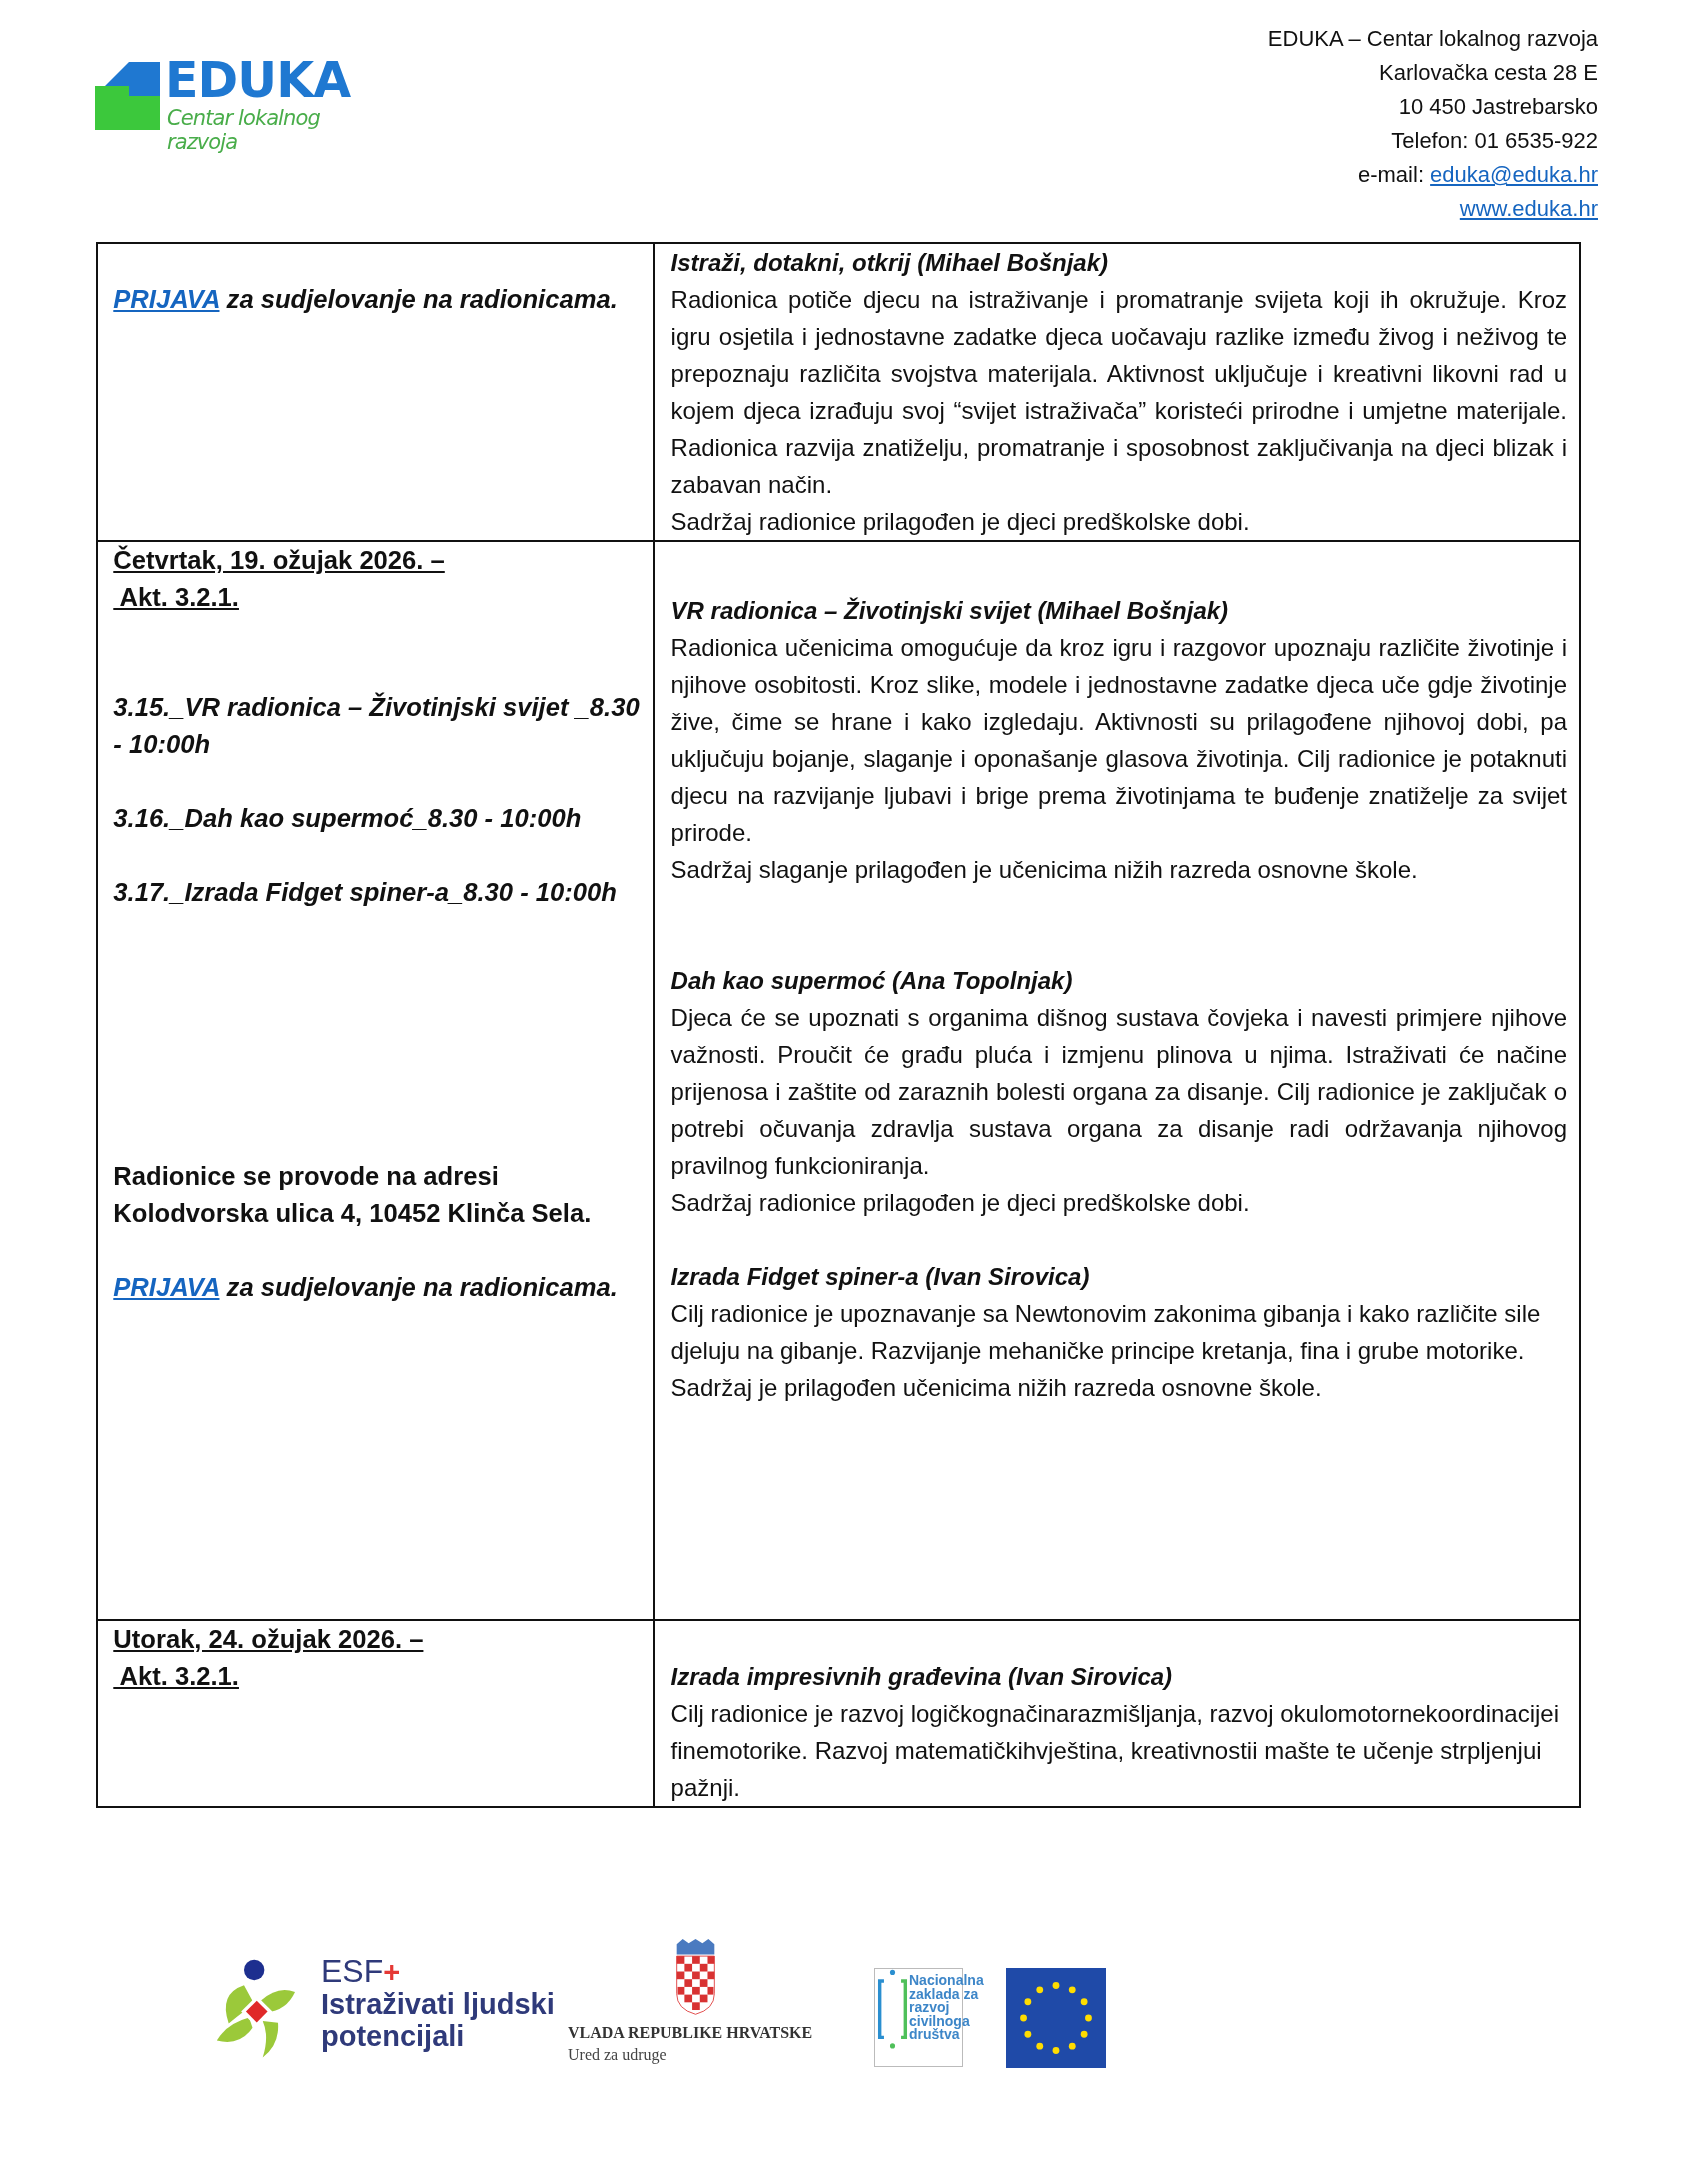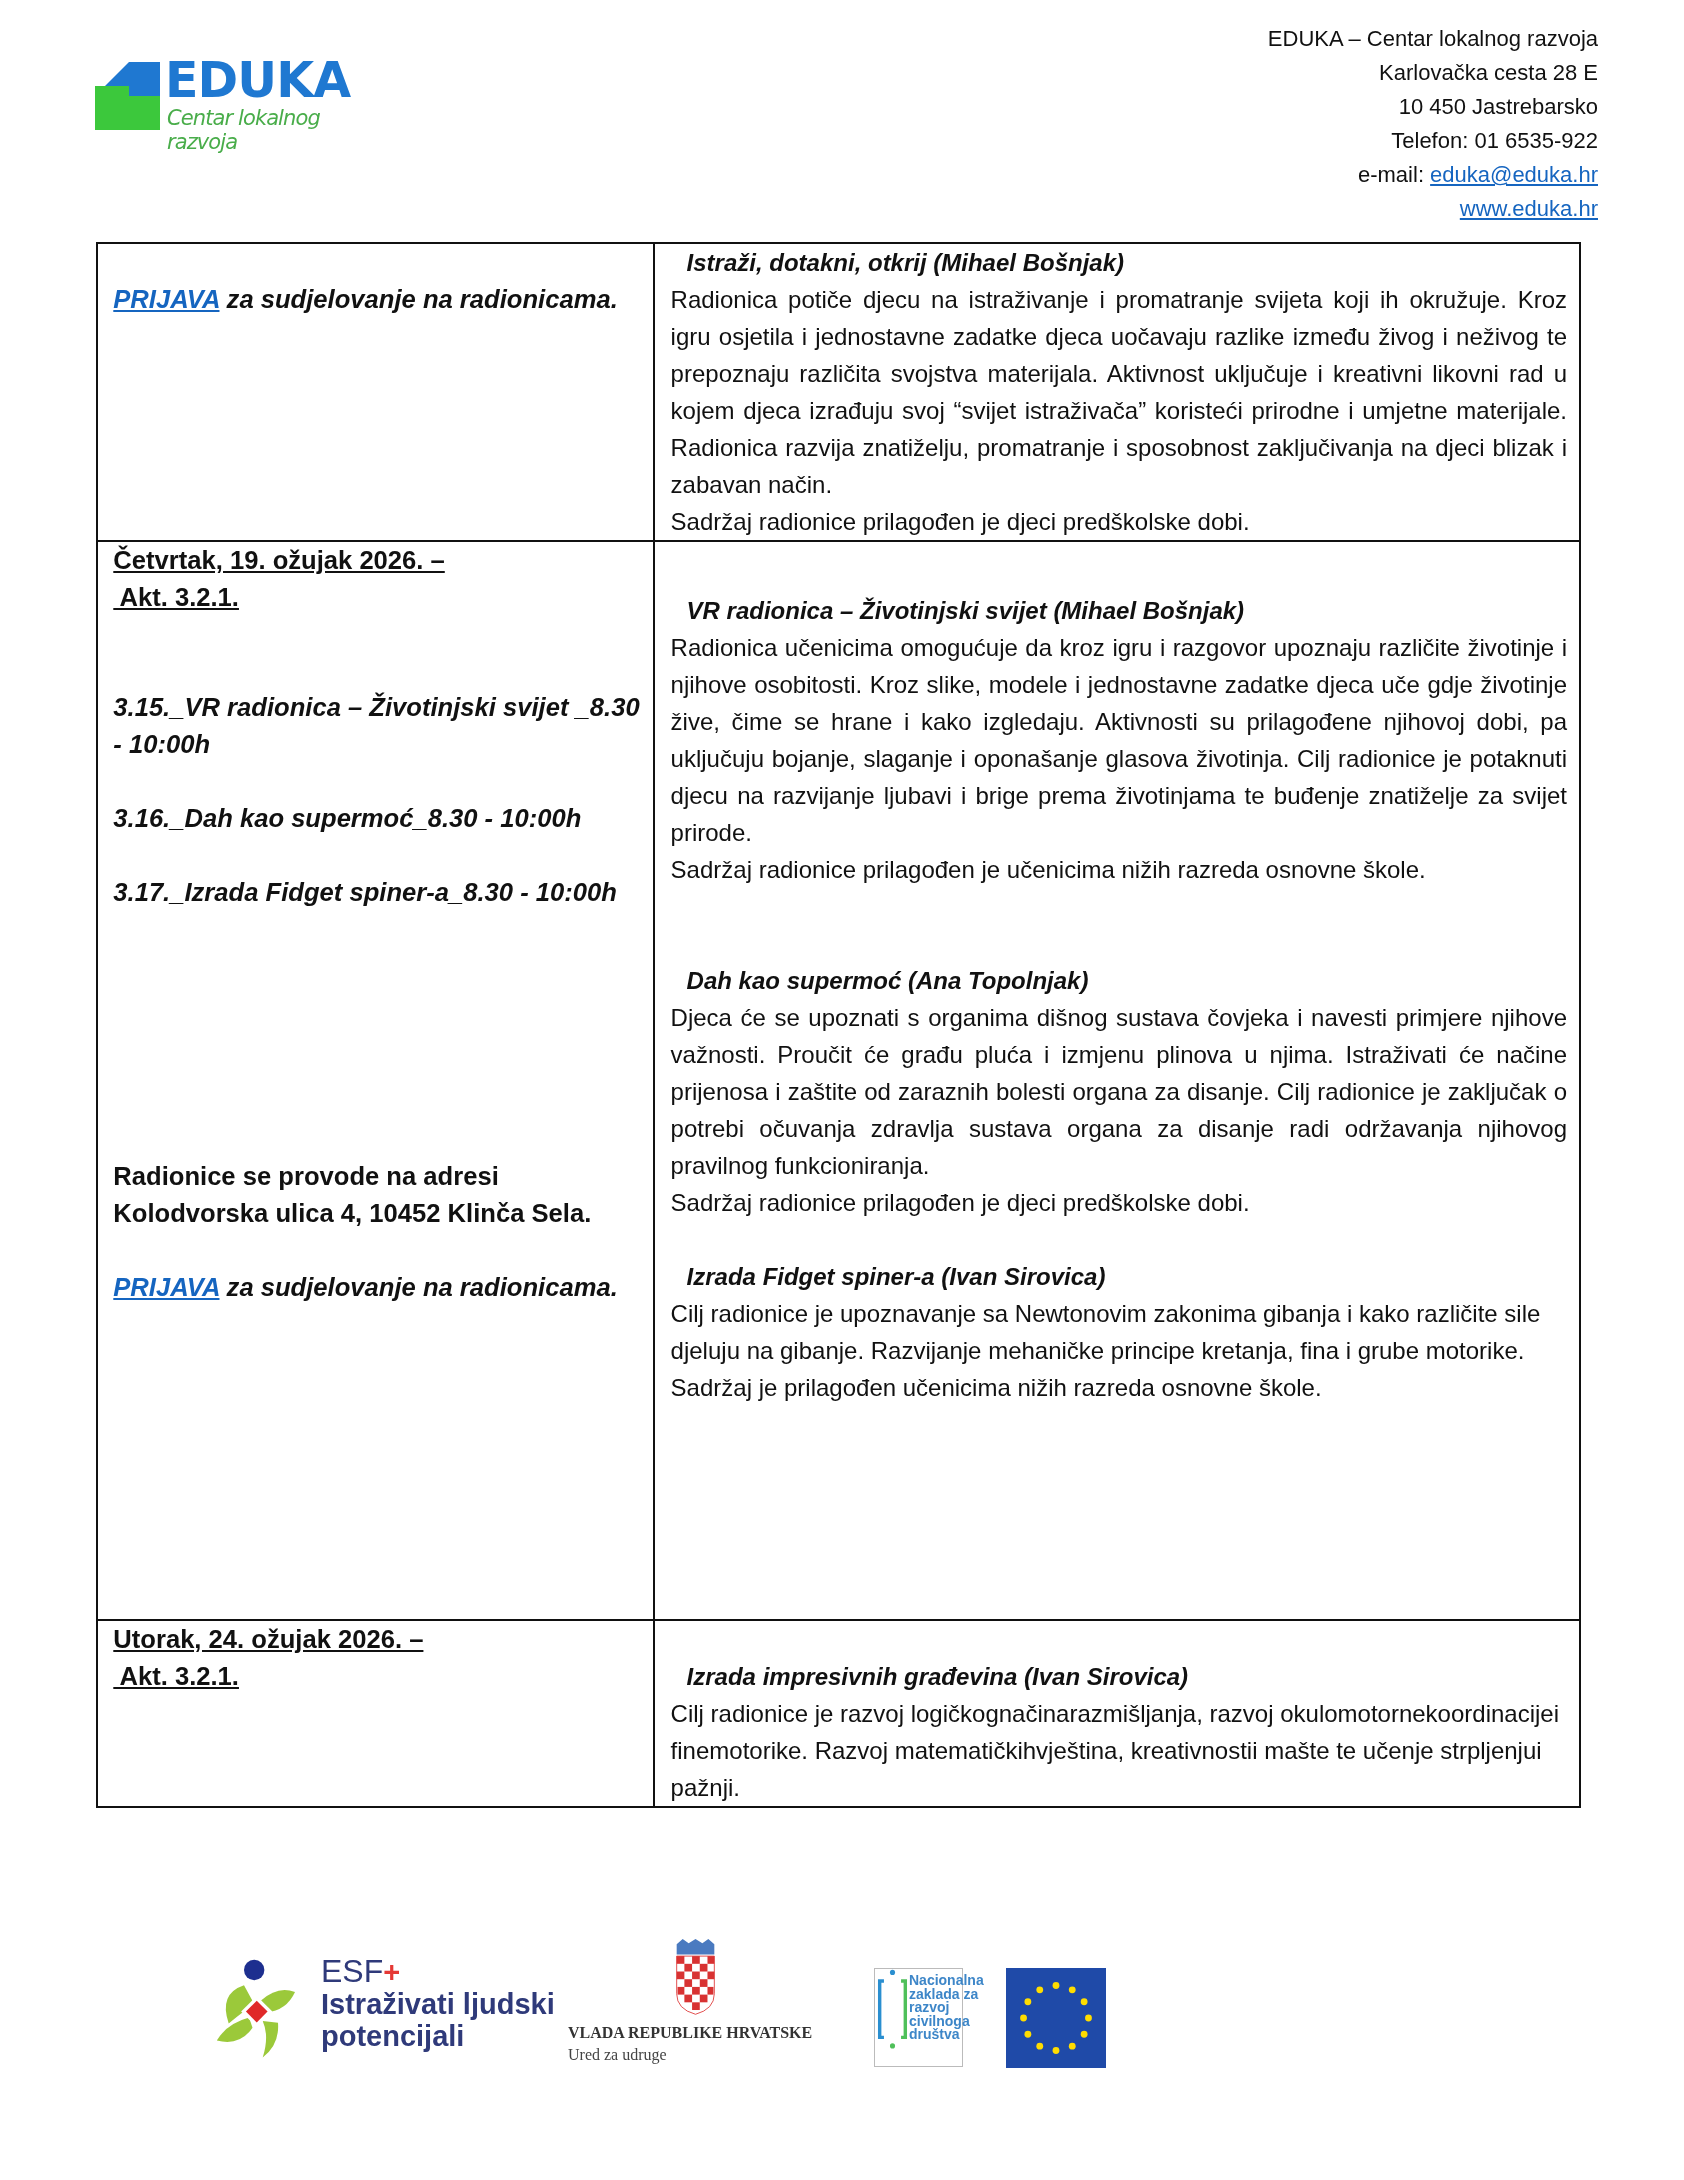--- a/index.html
+++ b/index.html
@@ -32,21 +32,21 @@
   .row1 td { height: 295px; }
   .row2 td { height: 1077px; }
   .row3 td { height: 184px; }
 
   .lcell { font-weight: bold; font-size: 25.6px; line-height: 37px; }
   .lcell .ital { font-style: italic; }
   .lcell a { color: #1565c0; text-decoration: underline; font-style: italic; }
   .lcell .u { text-decoration: underline; }
 
   .rcell { font-size: 24px; line-height: 37px; text-align: justify; }
-  .rcell .title { font-weight: bold; font-style: italic; display: block; text-align: left; margin-left: 16px; }
+  .rcell .title { font-weight: bold; font-style: italic; display: block; text-align: left; }
   .rcell .para { display: block; }
   .rcell .note { display: block; text-align: left; }
   .block { display: block; }
 
   
   .footer { position: absolute; left: 16px; top: 1934px; width: 1493px; height: 153px; }
   .esf { position: absolute; left: 194px; top: 8.5px; width: 392px; height: 128px; }
   .esf .txt { position: absolute; left: 111px; top: 12px; color: #2f3a7a; font-weight: bold;
     font-size: 29px; line-height: 32px; }
   .esf .txt .plus { color: #e53935; }
@@ -116,21 +116,21 @@
         <div style="height:247px"></div>
         <span class="block">Radionice se provode na adresi Kolodvorska ulica 4, 10452 Klinča Sela.</span>
         <div style="height:37px"></div>
         <span class="block ital"><a>PRIJAVA</a><span> za sudjelovanje na radionicama.</span></span>
       </div>
     </td>
     <td class="right">
       <div class="rcell" style="padding-top:50px">
         <span class="title">VR radionica – Životinjski svijet (Mihael Bošnjak)</span>
         <span class="para">Radionica učenicima omogućuje da kroz igru i razgovor upoznaju različite životinje i njihove osobitosti. Kroz slike, modele i jednostavne zadatke djeca uče gdje životinje žive, čime se hrane i kako izgledaju. Aktivnosti su prilagođene njihovoj dobi, pa uključuju bojanje, slaganje i oponašanje glasova životinja. Cilj radionice je potaknuti djecu na razvijanje ljubavi i brige prema životinjama te buđenje znatiželje za svijet prirode.</span>
-        <span class="note">Sadržaj radionice prilagođen je učenicima nižih razreda osnovne škole.</span>
+        <span class="note">Sadržaj slaganje prilagođen je učenicima nižih razreda osnovne škole.</span>
         <div style="height:74px"></div>
         <span class="title">Dah kao supermoć (Ana Topolnjak)</span>
         <span class="para">Djeca će se upoznati s organima dišnog sustava čovjeka i navesti primjere njihove važnosti. Proučit će građu pluća i izmjenu plinova u njima. Istraživati će načine prijenosa i zaštite od zaraznih bolesti organa za disanje. Cilj radionice je zaključak o potrebi očuvanja zdravlja sustava organa za disanje radi održavanja njihovog pravilnog funkcioniranja.</span>
         <span class="note">Sadržaj radionice prilagođen je djeci predškolske dobi.</span>
         <div style="height:37px"></div>
         <span class="title">Izrada Fidget spiner-a (Ivan Sirovica)</span>
         <span class="para" style="text-align:left">Cilj radionice je upoznavanje sa Newtonovim zakonima gibanja i kako različite sile djeluju na gibanje. Razvijanje mehaničke principe kretanja, fina i grube motorike.</span>
         <span class="note">Sadržaj je prilagođen učenicima nižih razreda osnovne škole.</span>
       </div>
     </td>

